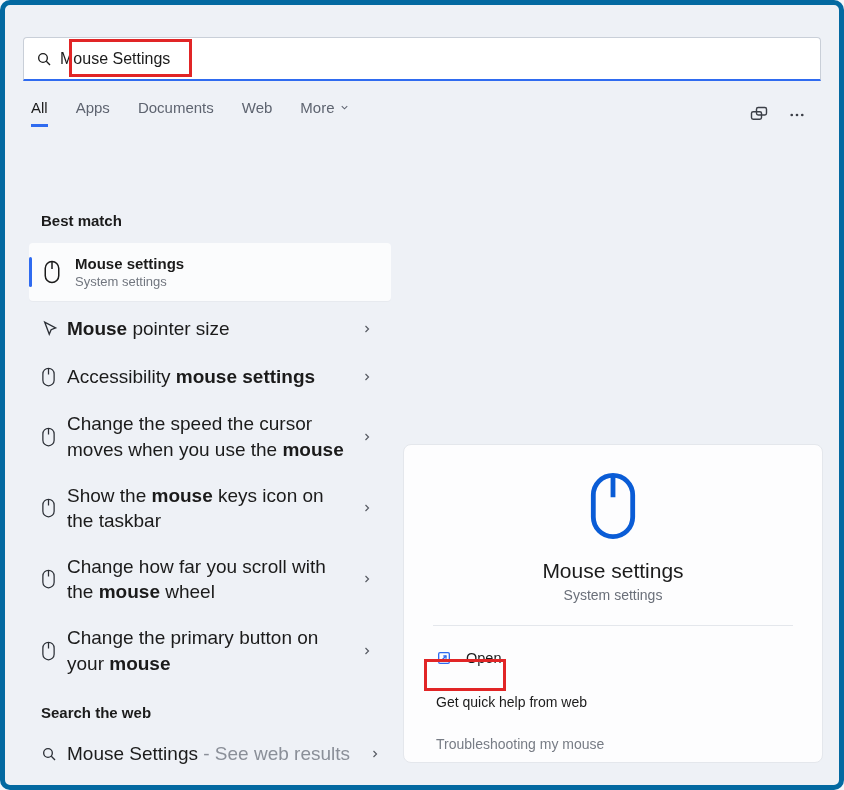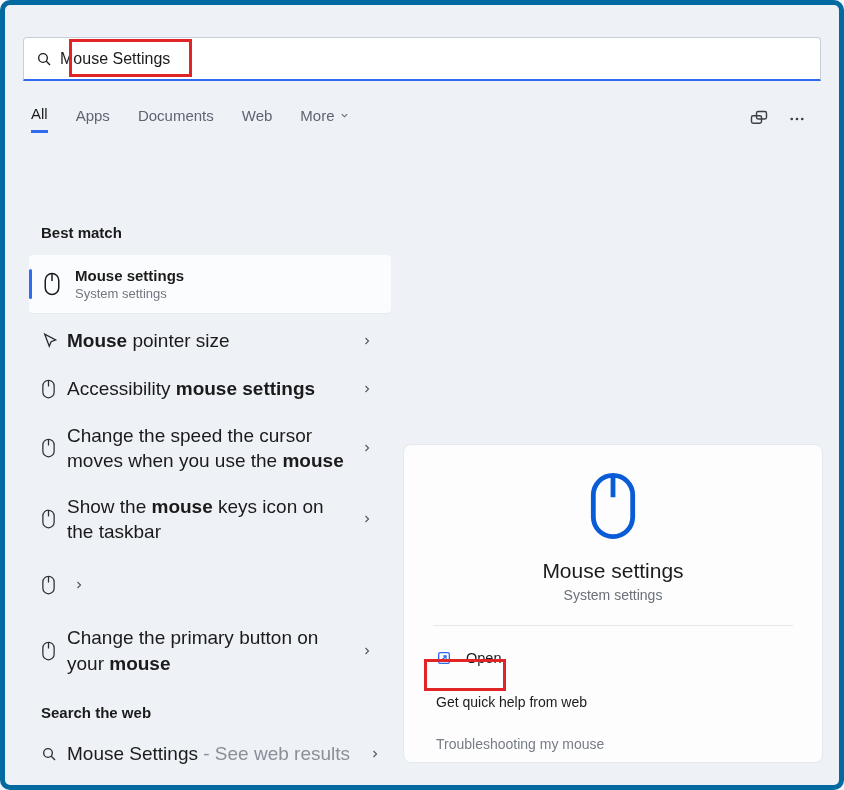--- a/index.html
+++ b/index.html
@@ -37,21 +37,21 @@
     outline: none;
     font-size: 16px;
     flex: 1;
     background: transparent;
     color: #1b1b1b;
     padding-left: 6px;
   }
   
   .tabs-row {
     display: flex;
-    align-items: center;
+    align-items: flex-start;
     padding: 0 26px;
     margin-top: 18px;
     height: 40px;
   }
   .tab {
     font-size: 15px;
     color: #5e6470;
     margin-right: 28px;
     padding-bottom: 8px;
     cursor: pointer;
@@ -312,20 +312,23 @@
           </div>
         </div>
 
         <div class="set-item tall">
           <div class="set-icon">
             <svg width="15" height="20" viewBox="0 0 24 32" fill="none" stroke="currentColor" stroke-width="2">
                 <rect x="3" y="2" width="18" height="28" rx="9"></rect>
                 <line x1="12" y1="2" x2="12" y2="12"></line>
               </svg>
           </div>
+          <div class="set-label">
+            <span>Change how far you scroll with the </span><b>mouse</b><span> wheel</span>
+          </div>
           <div class="chevron">
             <svg width="12" height="12" viewBox="0 0 24 24" fill="none" stroke="currentColor" stroke-width="2.4">
                 <polyline points="9 6 15 12 9 18"></polyline>
               </svg>
           </div>
         </div>
 
         <div class="set-item tall">
           <div class="set-icon">
             <svg width="15" height="20" viewBox="0 0 24 32" fill="none" stroke="currentColor" stroke-width="2">

